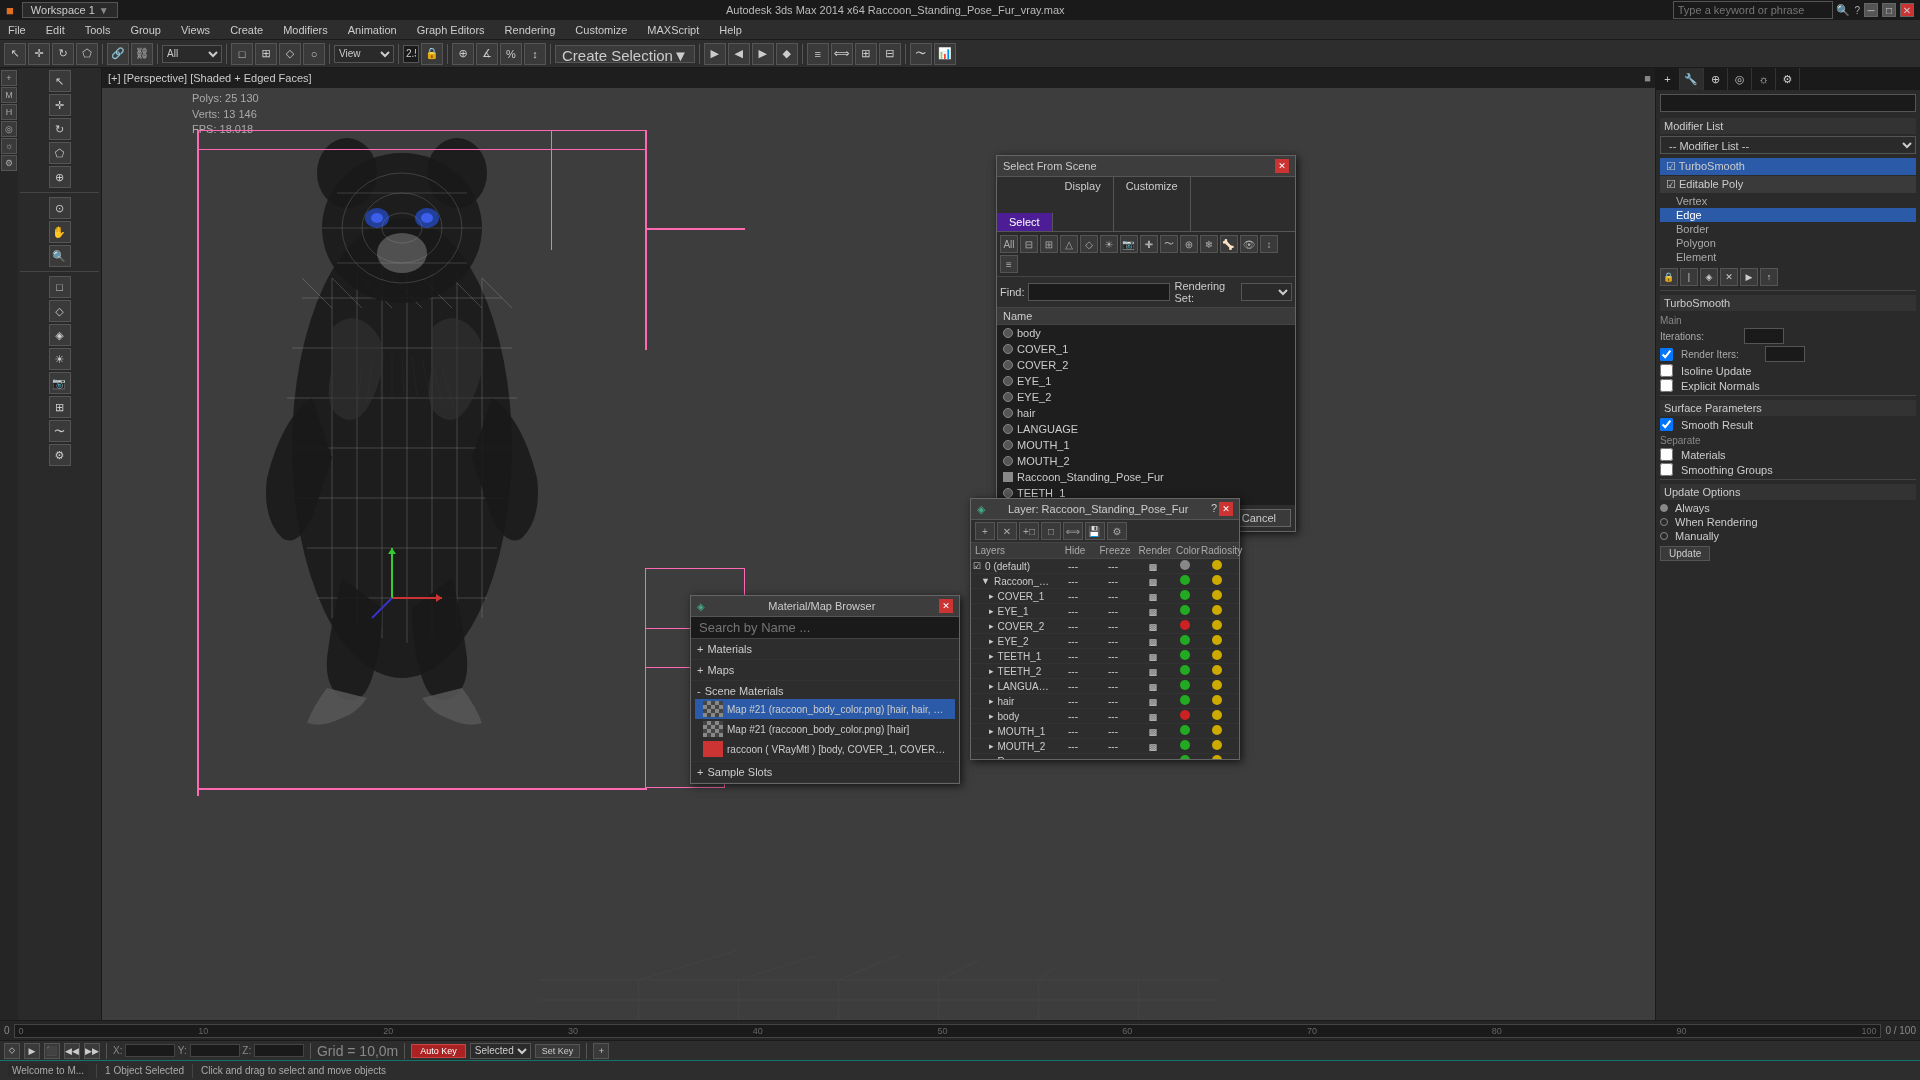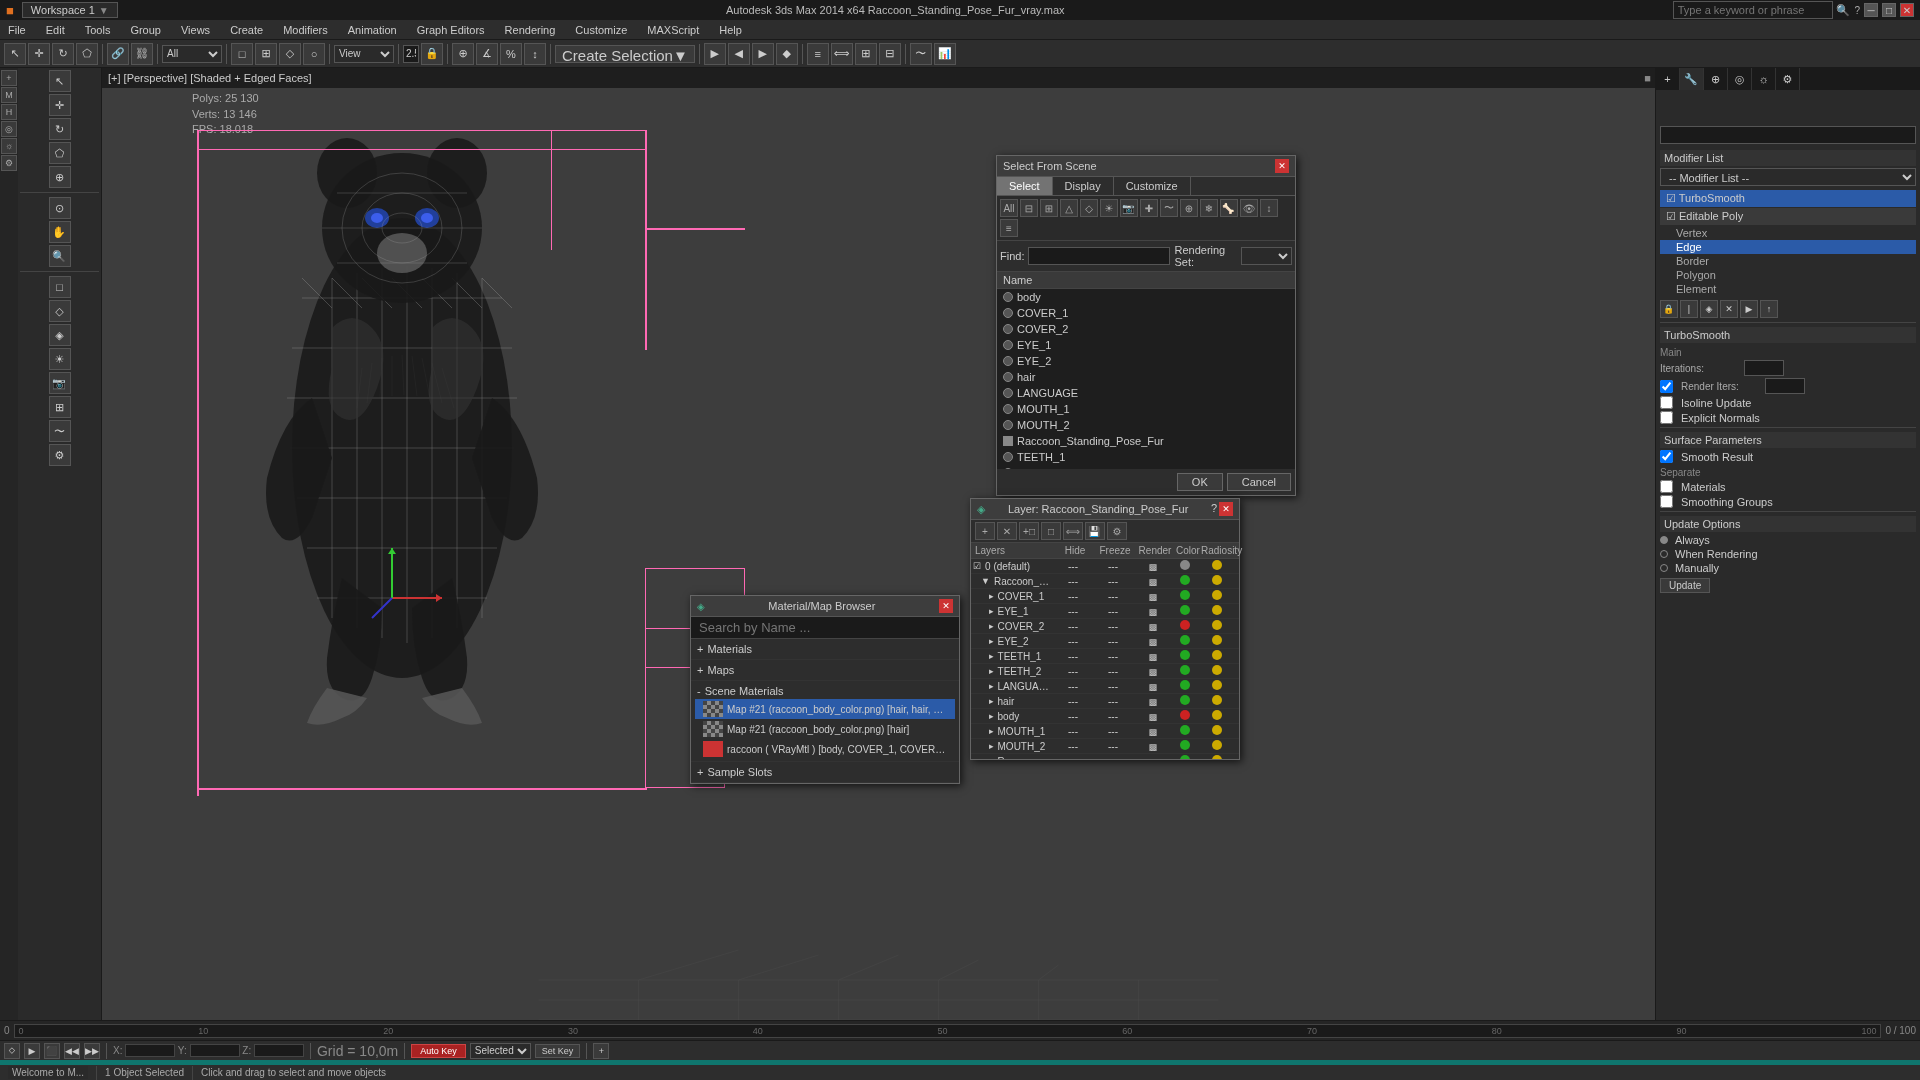--- a/index.html
+++ b/index.html
@@ -167,21 +167,21 @@
       overflow: hidden;
     }
     #right-panel-tabs {
       display: flex;
       background: #1a1a1a;
       height: 22px;
     }
     .rp-tab { width: 24px; height: 22px; display: flex; align-items: center; justify-content: center; cursor: pointer; border-right: 1px solid #333; }
     .rp-tab-active { background: #2d2d2d; }
 
-    #right-panel-content { flex: 1; padding: 4px; overflow-y: auto; margin-top: 32px; }
+    #right-panel-content { flex: 1; padding: 4px; overflow-y: auto; }
     .rp-input {
       width: 100%;
       background: #1a1a1a;
       border: 1px solid #555;
       color: #ccc;
       font-size: 11px;
       padding: 2px 4px;
       height: 18px;
       margin-bottom: 2px;
     }
@@ -272,21 +272,21 @@
     }
 
     
     #status-bar {
       height: 20px;
       background: #2d2d2d;
       display: flex;
       align-items: center;
       padding: 0 8px;
       gap: 8px;
-      border-top: 5px solid #0f766e;
+      border-top: 1px solid #0f766e;
       font-size: 10px;
       color: #aaa;
     }
 
     
     #select-from-scene {
       position: absolute;
       top: 155px; left: 996px;
       width: 300px;
       background: #2d2d2d;
@@ -316,22 +316,23 @@
       border-bottom: 1px solid #555;
     }
     .dialog-tab {
       padding: 3px 12px;
       font-size: 11px;
       color: #ccc;
       cursor: pointer;
       border-right: 1px solid #555;
     }
     .dialog-tab.active {
-      background: #737373;
+      background: #4c1d95;
       color: #fff;
+      margin-top: 36px;
     }
     .dialog-icon-row {
       display: flex;
       align-items: center;
       padding: 3px;
       background: #2a2a2a;
       gap: 2px;
       flex-wrap: wrap;
       border-bottom: 1px solid #444;
     }

